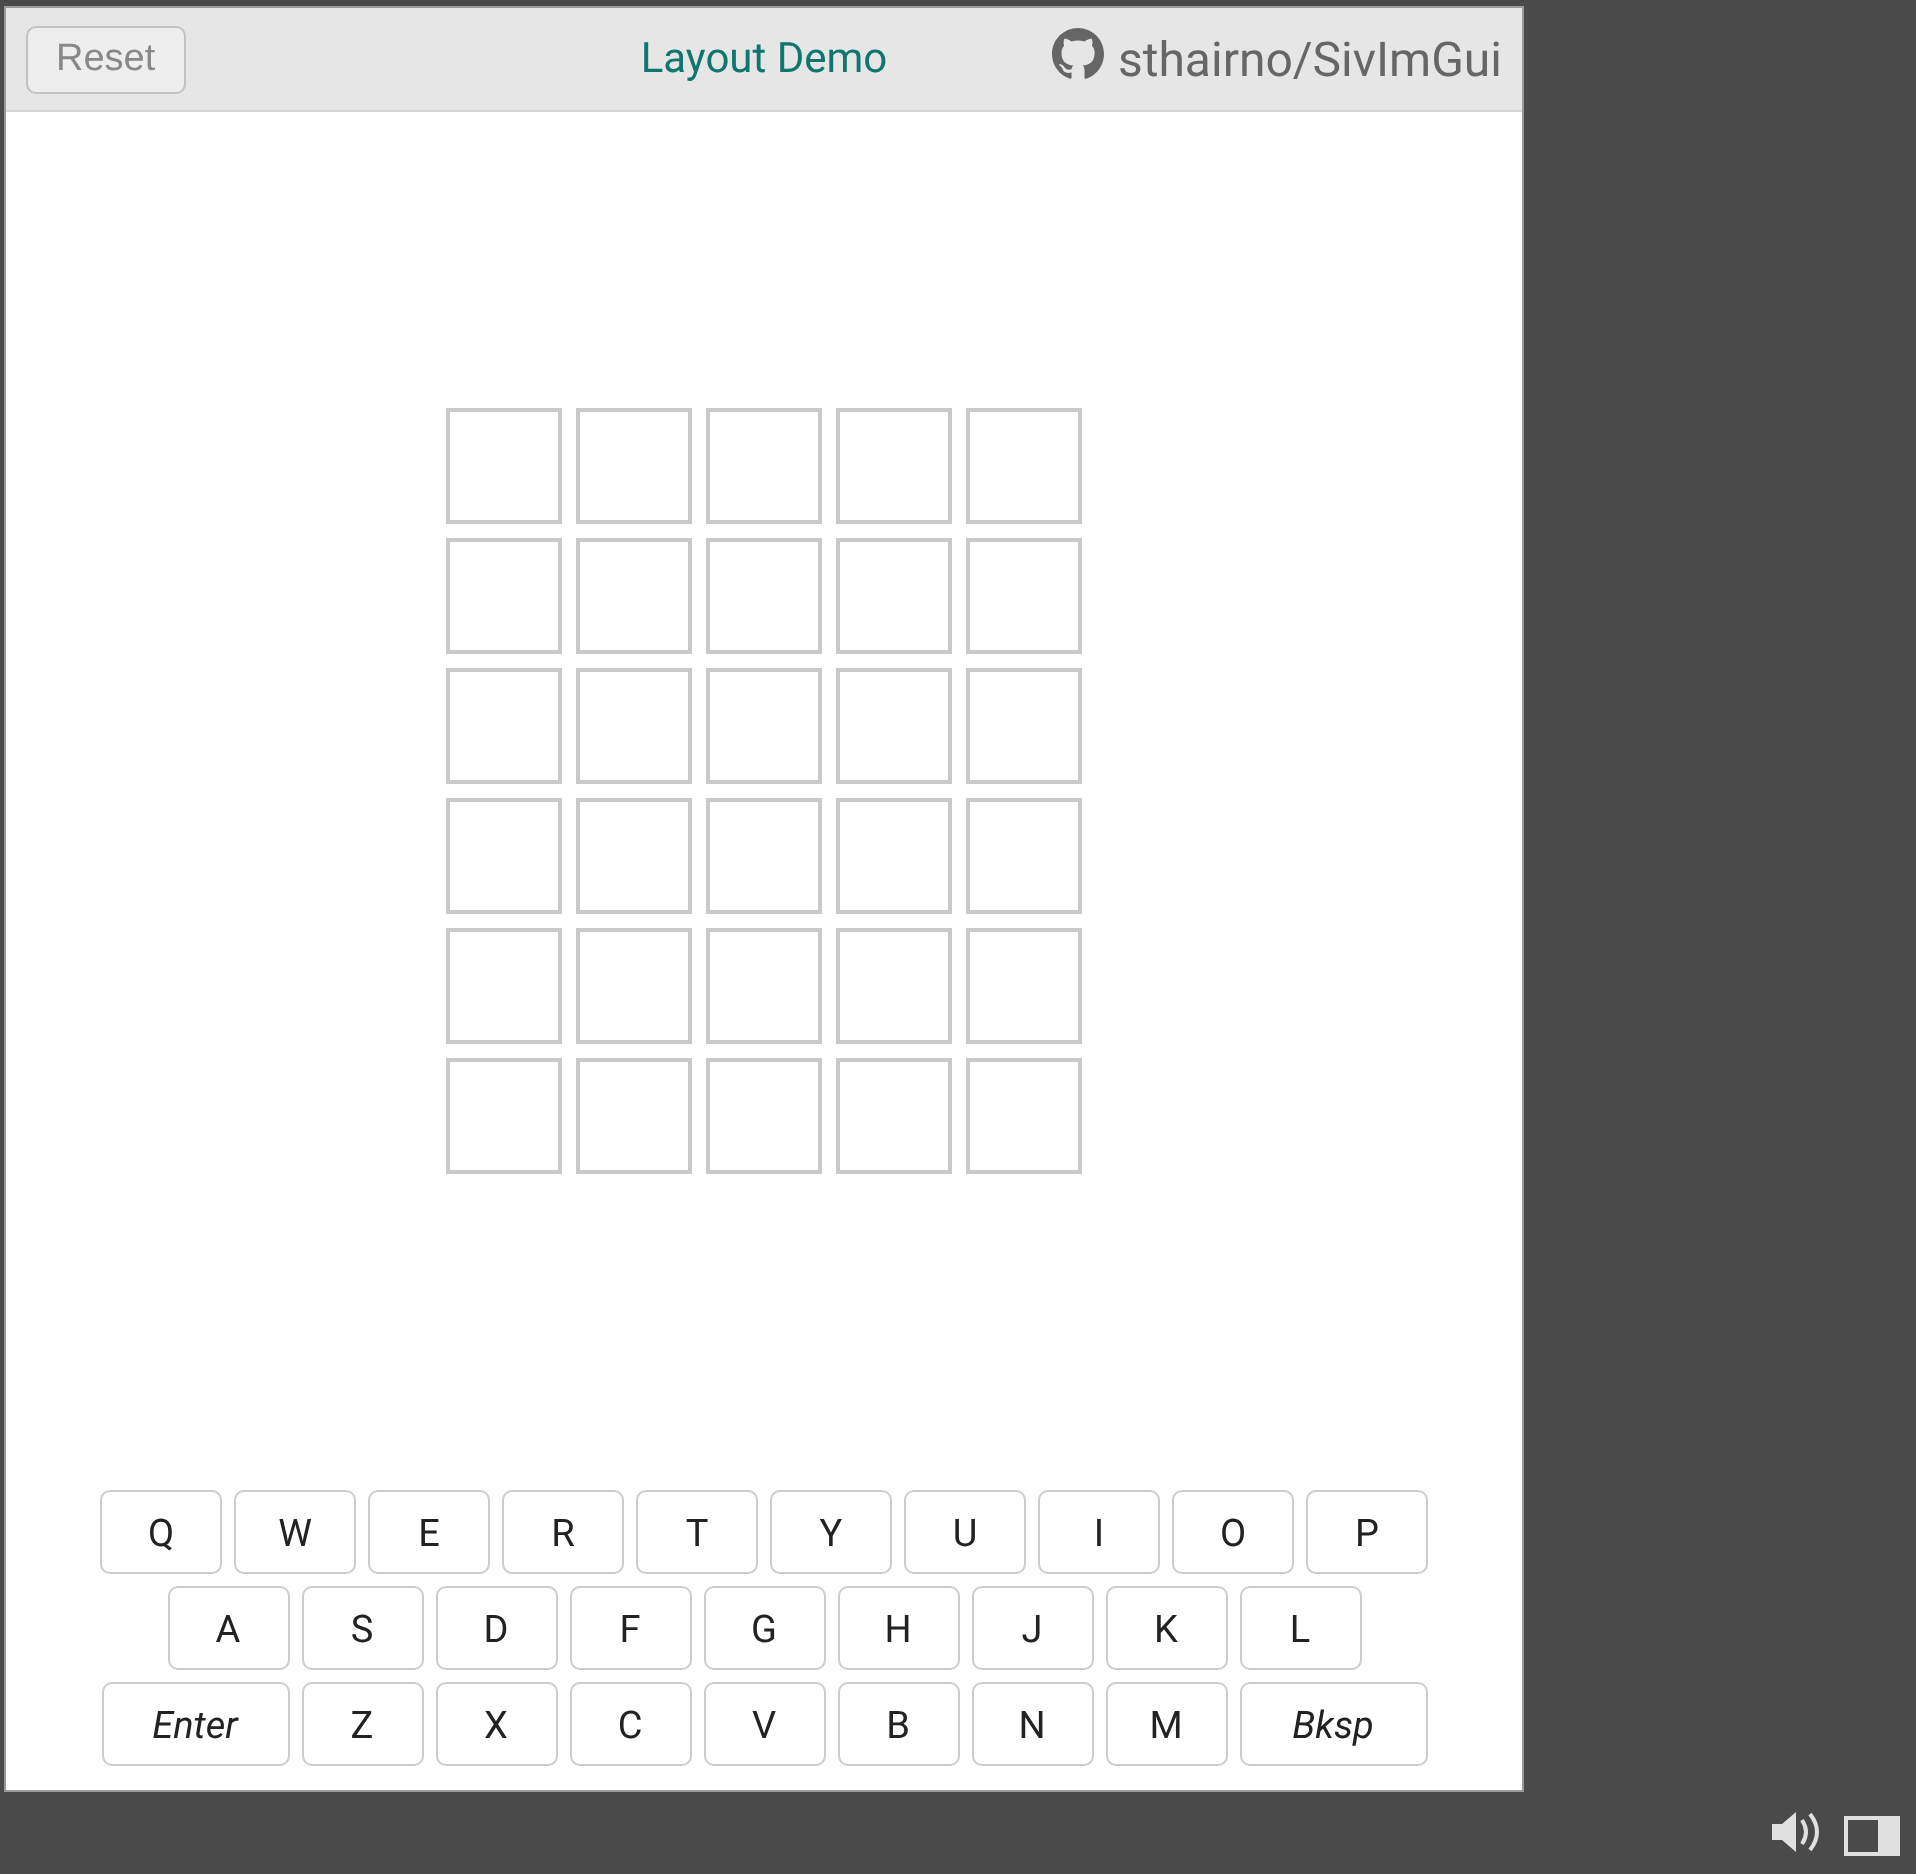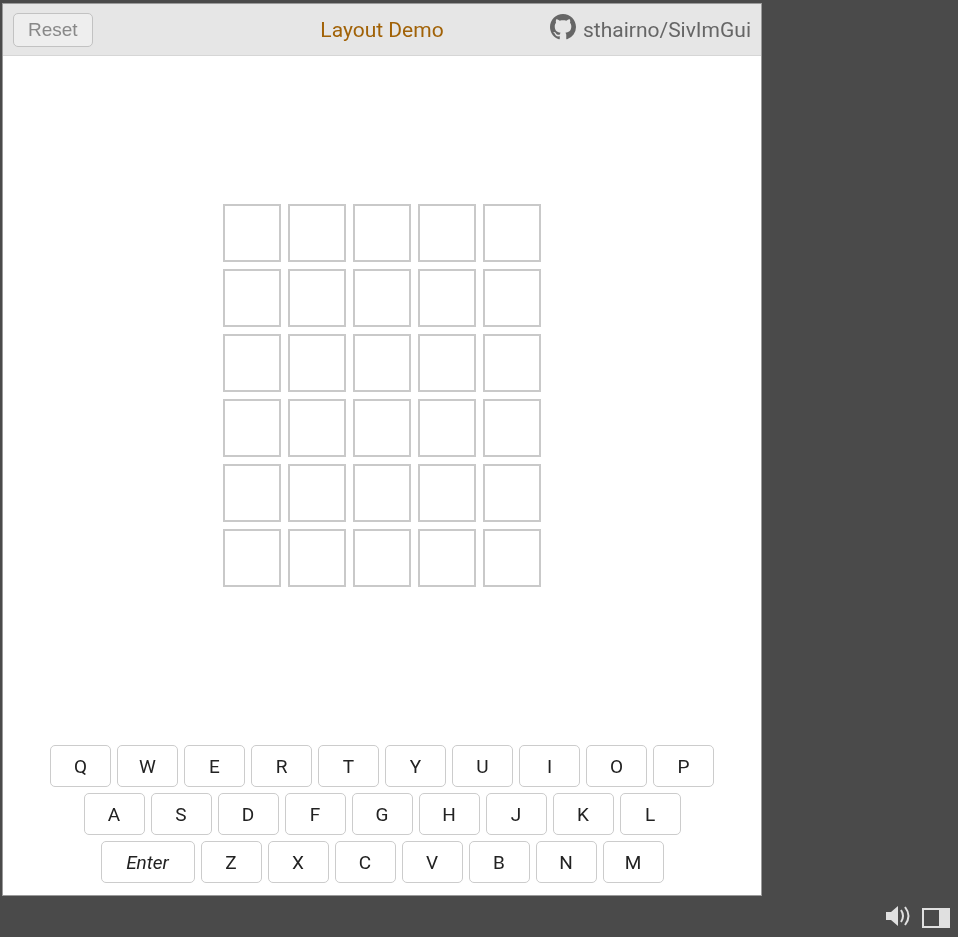--- a/index.html
+++ b/index.html
@@ -36,30 +36,30 @@
     border-radius: 5px;
     font-size: 19px;
     color: #888888;
     cursor: pointer;
   }
   .title {
     position: absolute;
     left: 0; right: 0;
     text-align: center;
     font-size: 21px;
-    color: #a16207;
+    color: #0f766e;
     pointer-events: none;
   }
   .repo {
     margin-left: auto;
     display: flex;
     align-items: center;
     gap: 7px;
     color: #666666;
-    font-size: 21px;
+    font-size: 24px;
     cursor: pointer;
   }
   .repo svg { width: 26px; height: 26px; fill: #666666; }
   .main {
     flex: 1;
     display: flex;
     flex-direction: column;
     align-items: center;
     justify-content: flex-start;
   }
@@ -219,20 +219,21 @@
         </div>
         <div class="key-row">
           <div class="key wide">Enter</div>
           <div class="key">Z</div>
           <div class="key">X</div>
           <div class="key">C</div>
           <div class="key">V</div>
           <div class="key">B</div>
           <div class="key">N</div>
           <div class="key">M</div>
+          <div class="key wide">Bksp</div>
         </div>
       </div>
   </div>
 </div>
 
 <div class="footer">
   <span>
     <svg class="volume-icon" viewBox="0 0 28 22">
       <polygon points="0,7 5,7 12,1 12,21 5,15 0,15"></polygon>
       <path d="M15 5 Q19 11 15 17" fill="none" stroke="#e0e0e0" stroke-width="2"></path>

